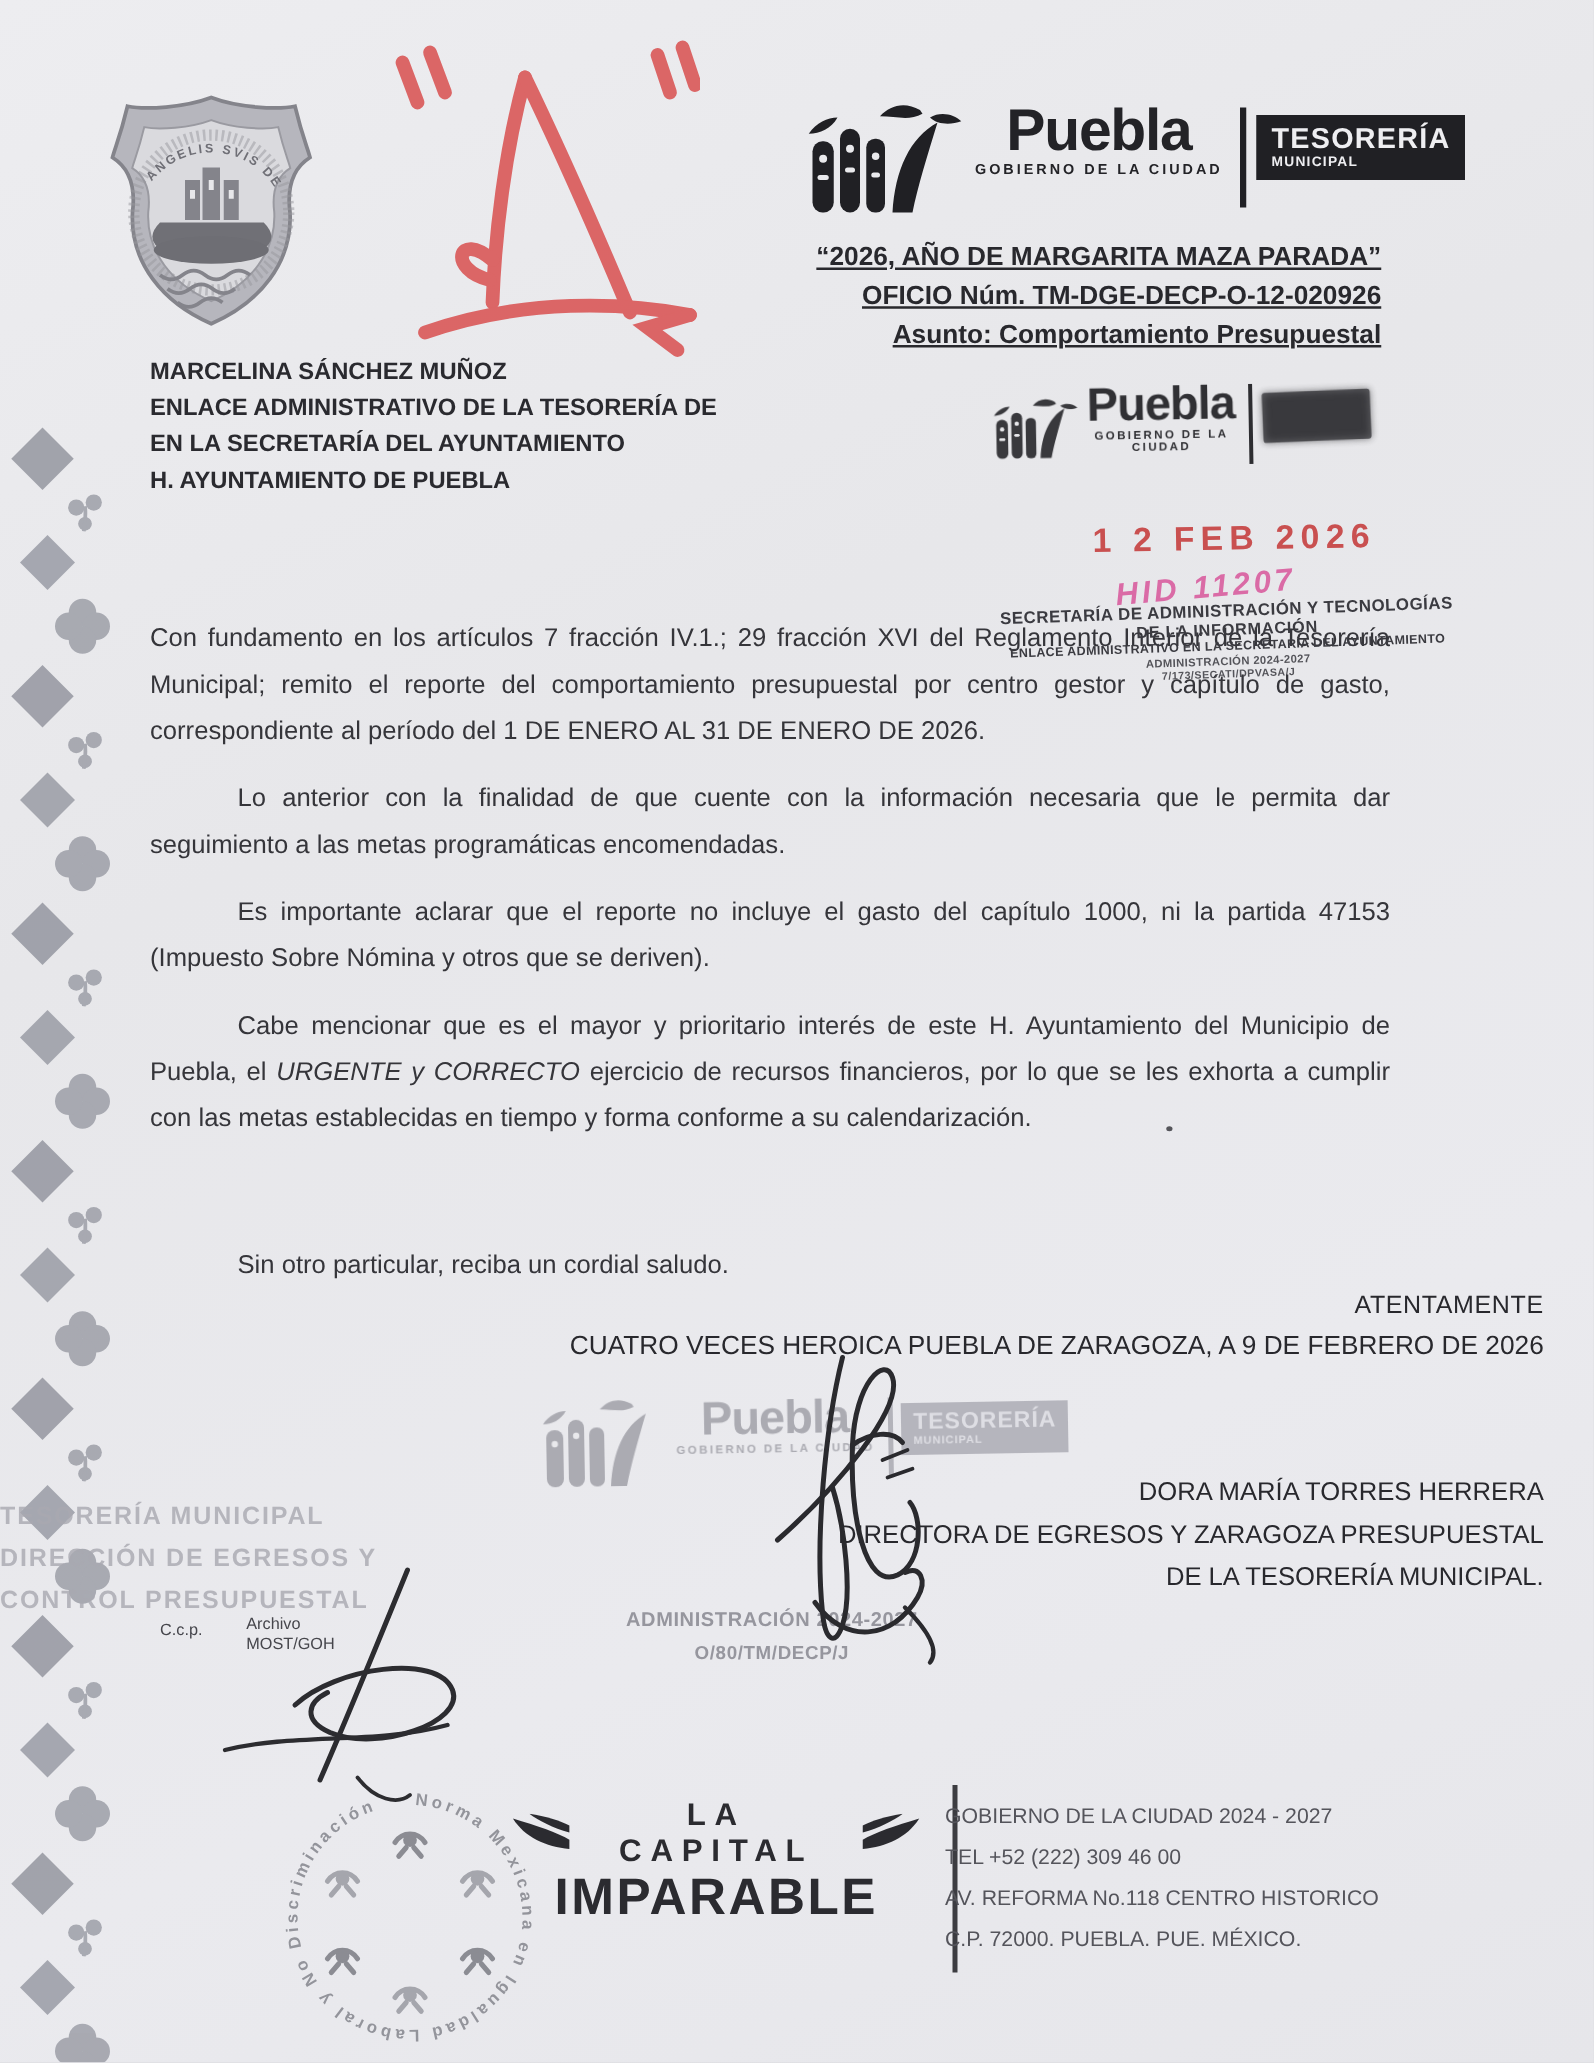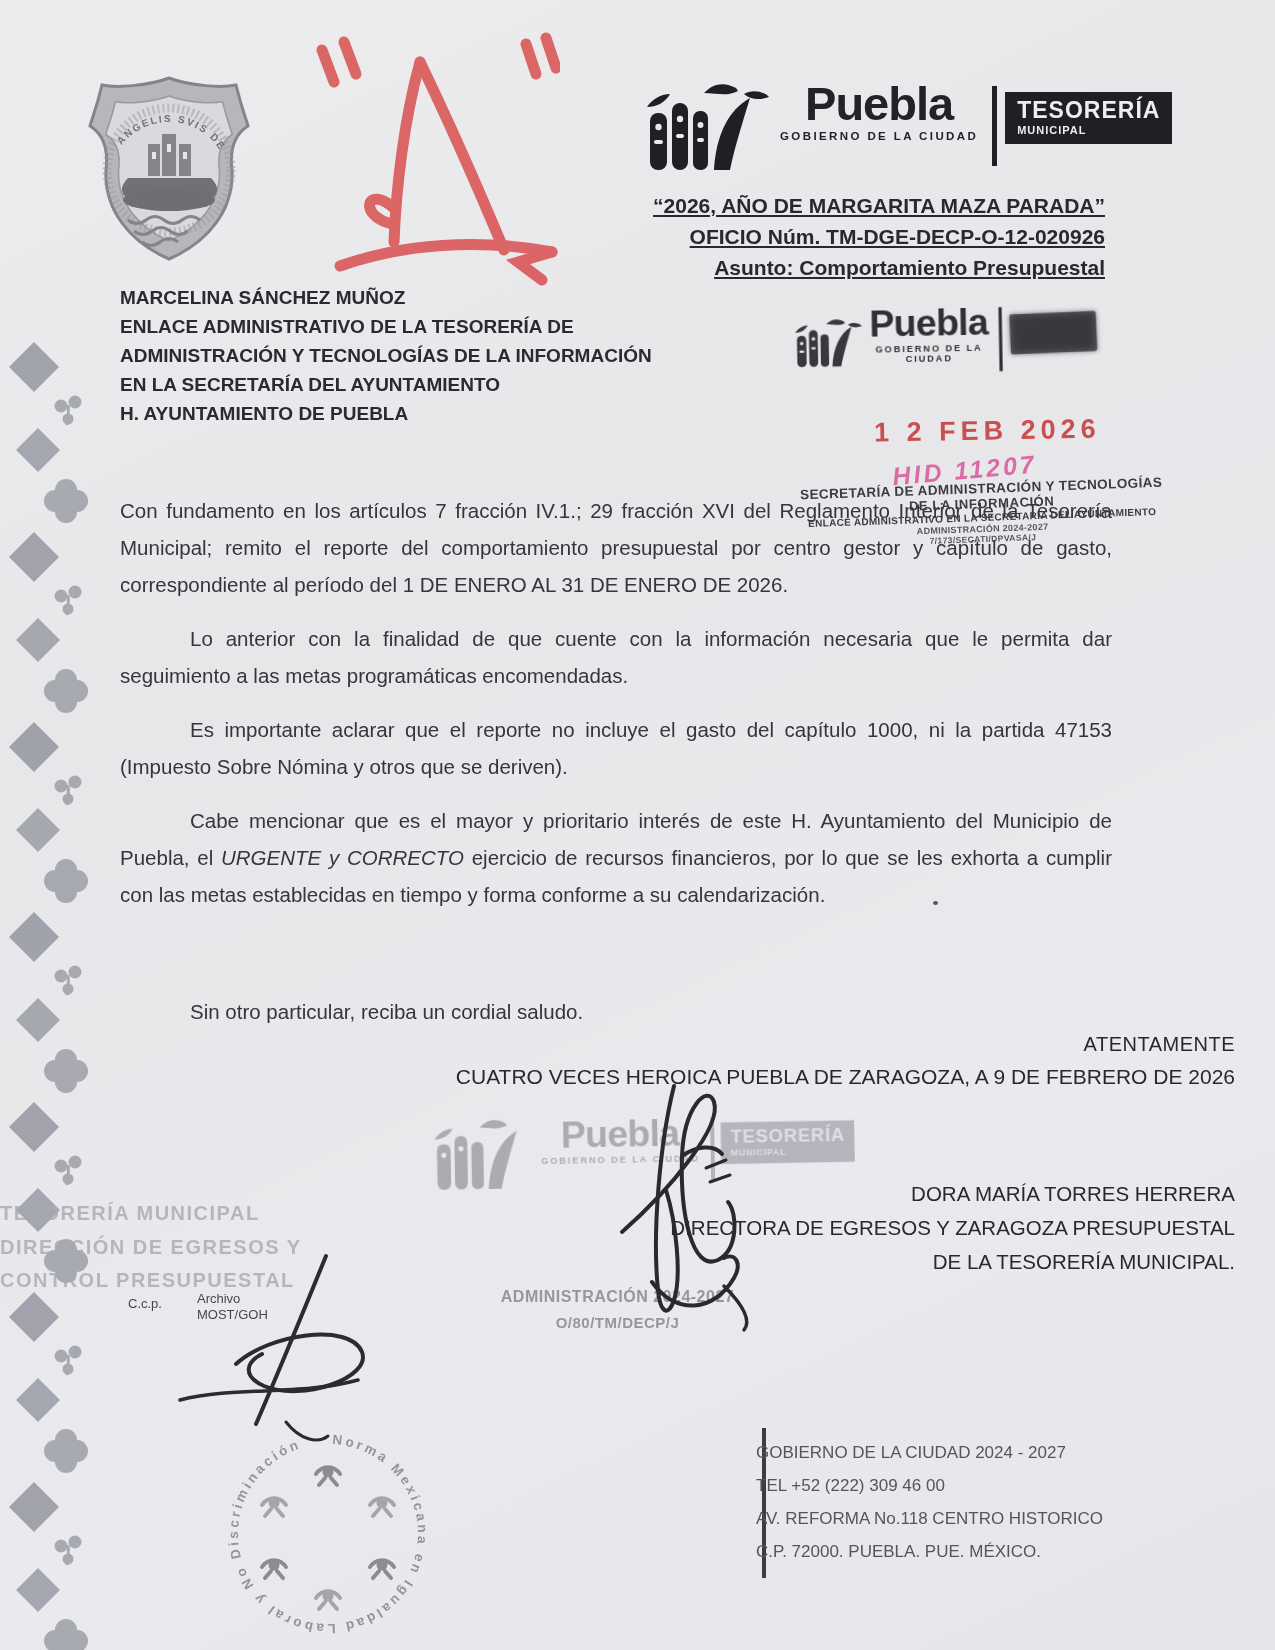--- a/index.html
+++ b/index.html
@@ -223,21 +223,20 @@
 
   <div class="head-lines">
     <div>“2026, AÑO DE MARGARITA MAZA PARADA”</div>
     <div>OFICIO Núm. TM-DGE-DECP-O-12-020926</div>
     <div>Asunto: Comportamiento Presupuestal</div>
   </div>
 
   <div class="addressee">
     <div>MARCELINA SÁNCHEZ MUÑOZ</div>
     <div>ENLACE ADMINISTRATIVO DE LA TESORERÍA DE</div>
-    <div>ADMINISTRACIÓN Y TECNOLOGÍAS DE LA INFORMACIÓN</div>
     <div>EN LA SECRETARÍA DEL AYUNTAMIENTO</div>
     <div>H. AYUNTAMIENTO DE PUEBLA</div>
   </div>
 
   <div class="rstamp">
     <div class="rstamp-logo brand">
       <svg width="132" height="95" viewBox="0 0 132 95">
         <g class="ink-g" fill="#2c2c30">
           <path d="M94,8 C82,1 70,4 62,13 C75,13 85,17 96,11 Z"></path>
           <path d="M102,14 C110,9 121,11 127,17 C119,20 108,20 102,14 Z"></path>
@@ -371,20 +370,34 @@
             <path d="M-12,2 C-6,-7 6,-7 12,2 M-9,13 L-3,6 M9,13 L3,6"></path>
           </g>
         <g transform="translate(62,85)" stroke="#a2a3aa" stroke-width="4">
             <circle r="5.5" fill="#a2a3aa" stroke="none"></circle>
             <path d="M-12,2 C-6,-7 6,-7 12,2 M-9,13 L-3,6 M9,13 L3,6"></path>
           </g>
       </g>
     </svg>
   </div>
 
+  <div class="capital">
+    <div class="capital-top">
+      <svg width="52" height="32" viewBox="0 0 54 34" fill="#2b2b30">
+        <path d="M50,30 C30,28 12,20 2,4 C22,10 40,16 50,22 Z"></path>
+        <path d="M50,16 C36,12 24,6 16,0 C30,2 42,6 50,10 Z"></path>
+      </svg>
+      <span class="cap1">LA CAPITAL</span>
+      <svg width="52" height="32" viewBox="0 0 54 34" fill="#2b2b30" transform="scale(-1,1)">
+        <path d="M50,30 C30,28 12,20 2,4 C22,10 40,16 50,22 Z"></path>
+        <path d="M50,16 C36,12 24,6 16,0 C30,2 42,6 50,10 Z"></path>
+      </svg>
+    </div>
+    <div class="cap2">IMPARABLE</div>
+  </div>
 
   <div class="footer-rule"></div>
   <div class="footer-text">
     <div>GOBIERNO DE LA CIUDAD 2024 - 2027</div>
     <div>TEL +52 (222) 309 46 00</div>
     <div>AV. REFORMA No.118 CENTRO HISTORICO</div>
     <div>C.P. 72000. PUEBLA. PUE. MÉXICO.</div>
   </div>
 
 </div>

